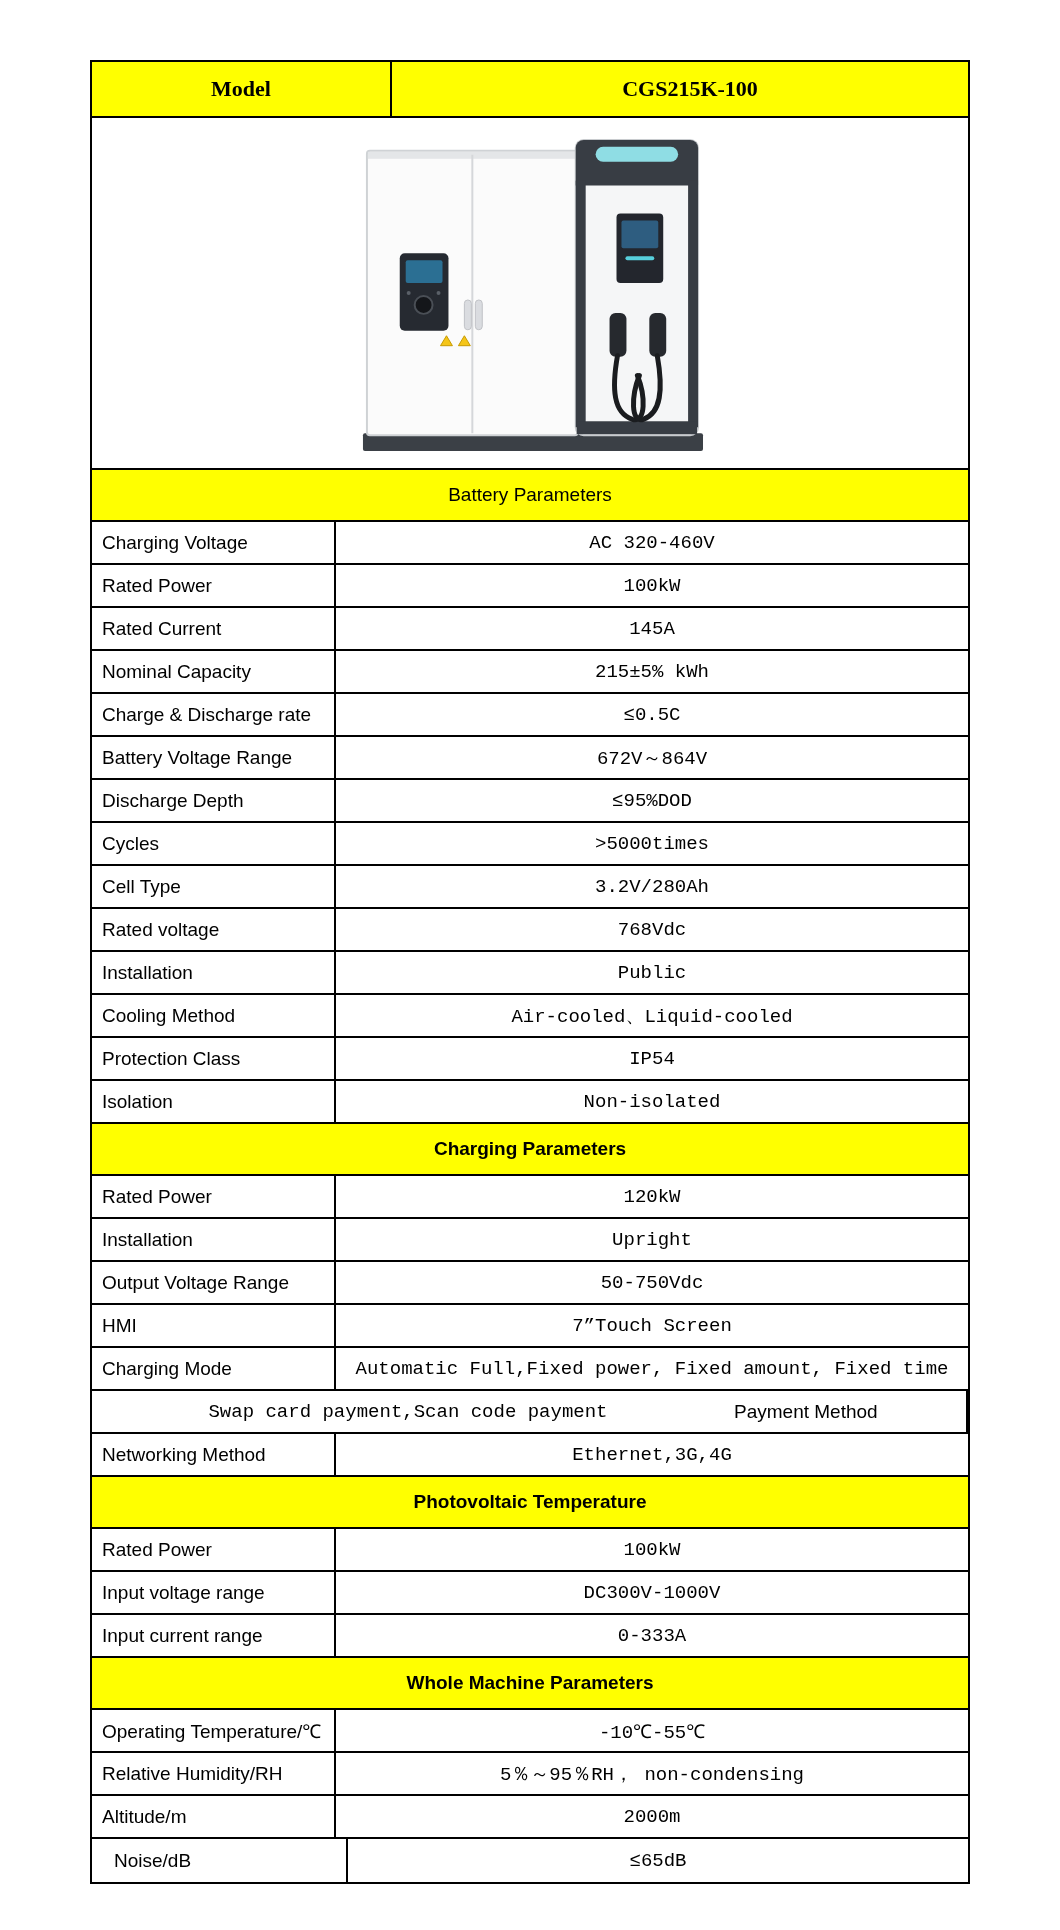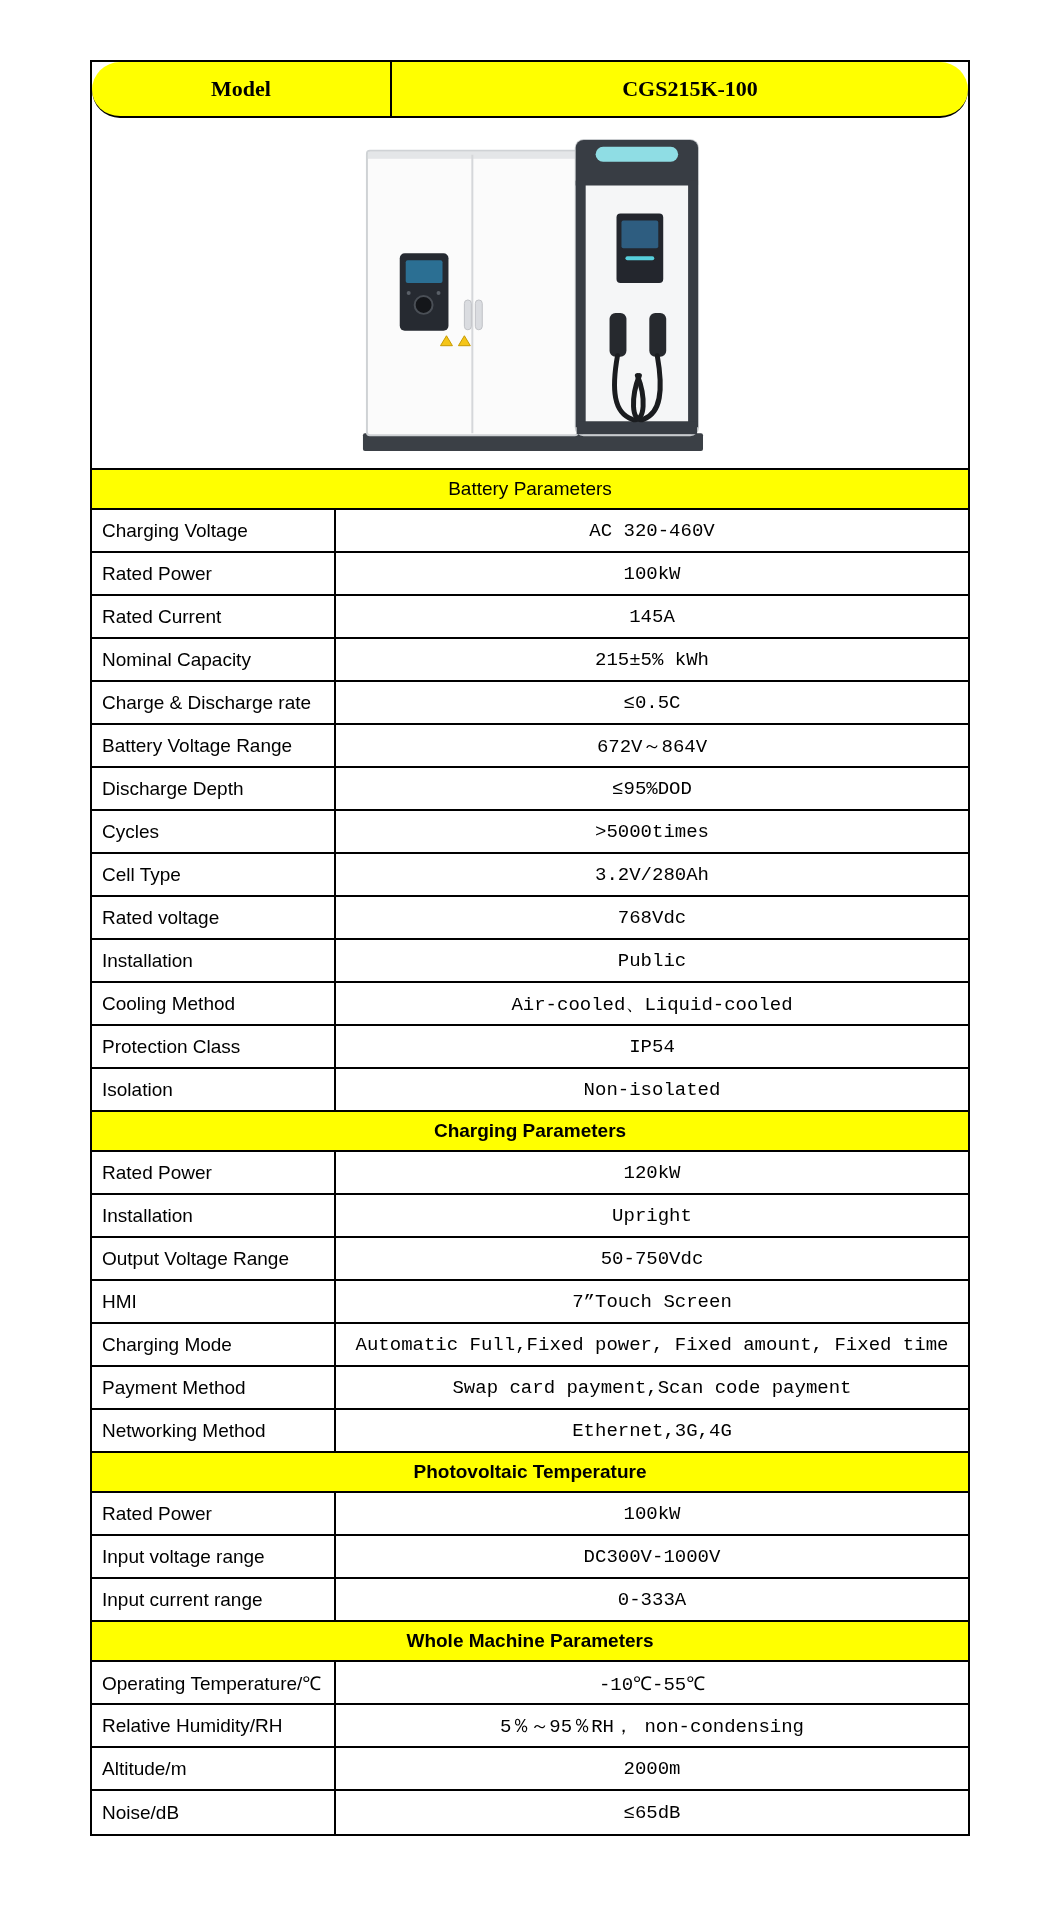--- a/index.html
+++ b/index.html
@@ -16,53 +16,52 @@
     left: 90px; top: 60px;
     width: 880px;
     border: 2px solid var(--border, #000);
     background: #fff;
   }
   .header-row {
     display: flex;
     background: var(--header-bg, #FFFF00);
     border-bottom: 2px solid var(--border, #000);
     height: 56px;
-    border-radius: 28px;
   }
   .header-cell {
     font-family: "Liberation Serif", serif;
     font-weight: bold;
     font-size: 22px;
     display: flex; align-items: center; justify-content: center;
   }
   .header-cell.model { width: 300px; border-right: 2px solid var(--border, #000); }
   .header-cell.value { flex: 1; padding-left: 20px; }
   .image-row {
     height: 352px;
     border-bottom: 2px solid var(--border, #000);
     display: flex; align-items: center; justify-content: center;
     background: #fff;
     overflow: hidden;
   }
   .image-row svg { display: block; }
   .section-header {
     background: var(--section-bg, #FFFF00);
-    height: 40px;
+    height: 52px;
     display: flex; align-items: center; justify-content: center;
     font-size: 19px;
     font-weight: bold;
     border-bottom: 2px solid var(--border, #000);
   }
   .section-header.regular { font-weight: normal; }
   .spec-row {
     display: flex;
     border-bottom: 2px solid var(--border, #000);
     min-height: 43px;
   }
-  #sections > :last-child { border-bottom: none; }
+  #sections > :last-child { border-bottom: none; padding-left: 12px; }
   .cell { display: flex; align-items: center; font-size: 19px; }
   .label-cell {
     width: 244px;
     border-right: 2px solid var(--border, #000);
     padding: 4px 6px 4px 10px;
   }
   .value-cell {
     flex: 1;
     justify-content: center;
     text-align: left;
@@ -203,22 +202,22 @@
   </div>
       <div class="spec-row">
     <div class="cell label-cell">HMI</div>
     <div class="cell value-cell">7”Touch Screen</div>
   </div>
       <div class="spec-row">
     <div class="cell label-cell">Charging Mode</div>
     <div class="cell value-cell">Automatic Full,Fixed power, Fixed amount, Fixed time</div>
   </div>
       <div class="spec-row">
+    <div class="cell value-cell">Swap card payment,Scan code payment</div>
     <div class="cell label-cell">Payment Method</div>
-    <div class="cell value-cell">Swap card payment,Scan code payment</div>
   </div>
       <div class="spec-row">
     <div class="cell label-cell">Networking Method</div>
     <div class="cell value-cell">Ethernet,3G,4G</div>
   </div>
       <div class="section-header">Photovoltaic Temperature</div>
       <div class="spec-row">
     <div class="cell label-cell">Rated Power</div>
     <div class="cell value-cell">100kW</div>
   </div>

